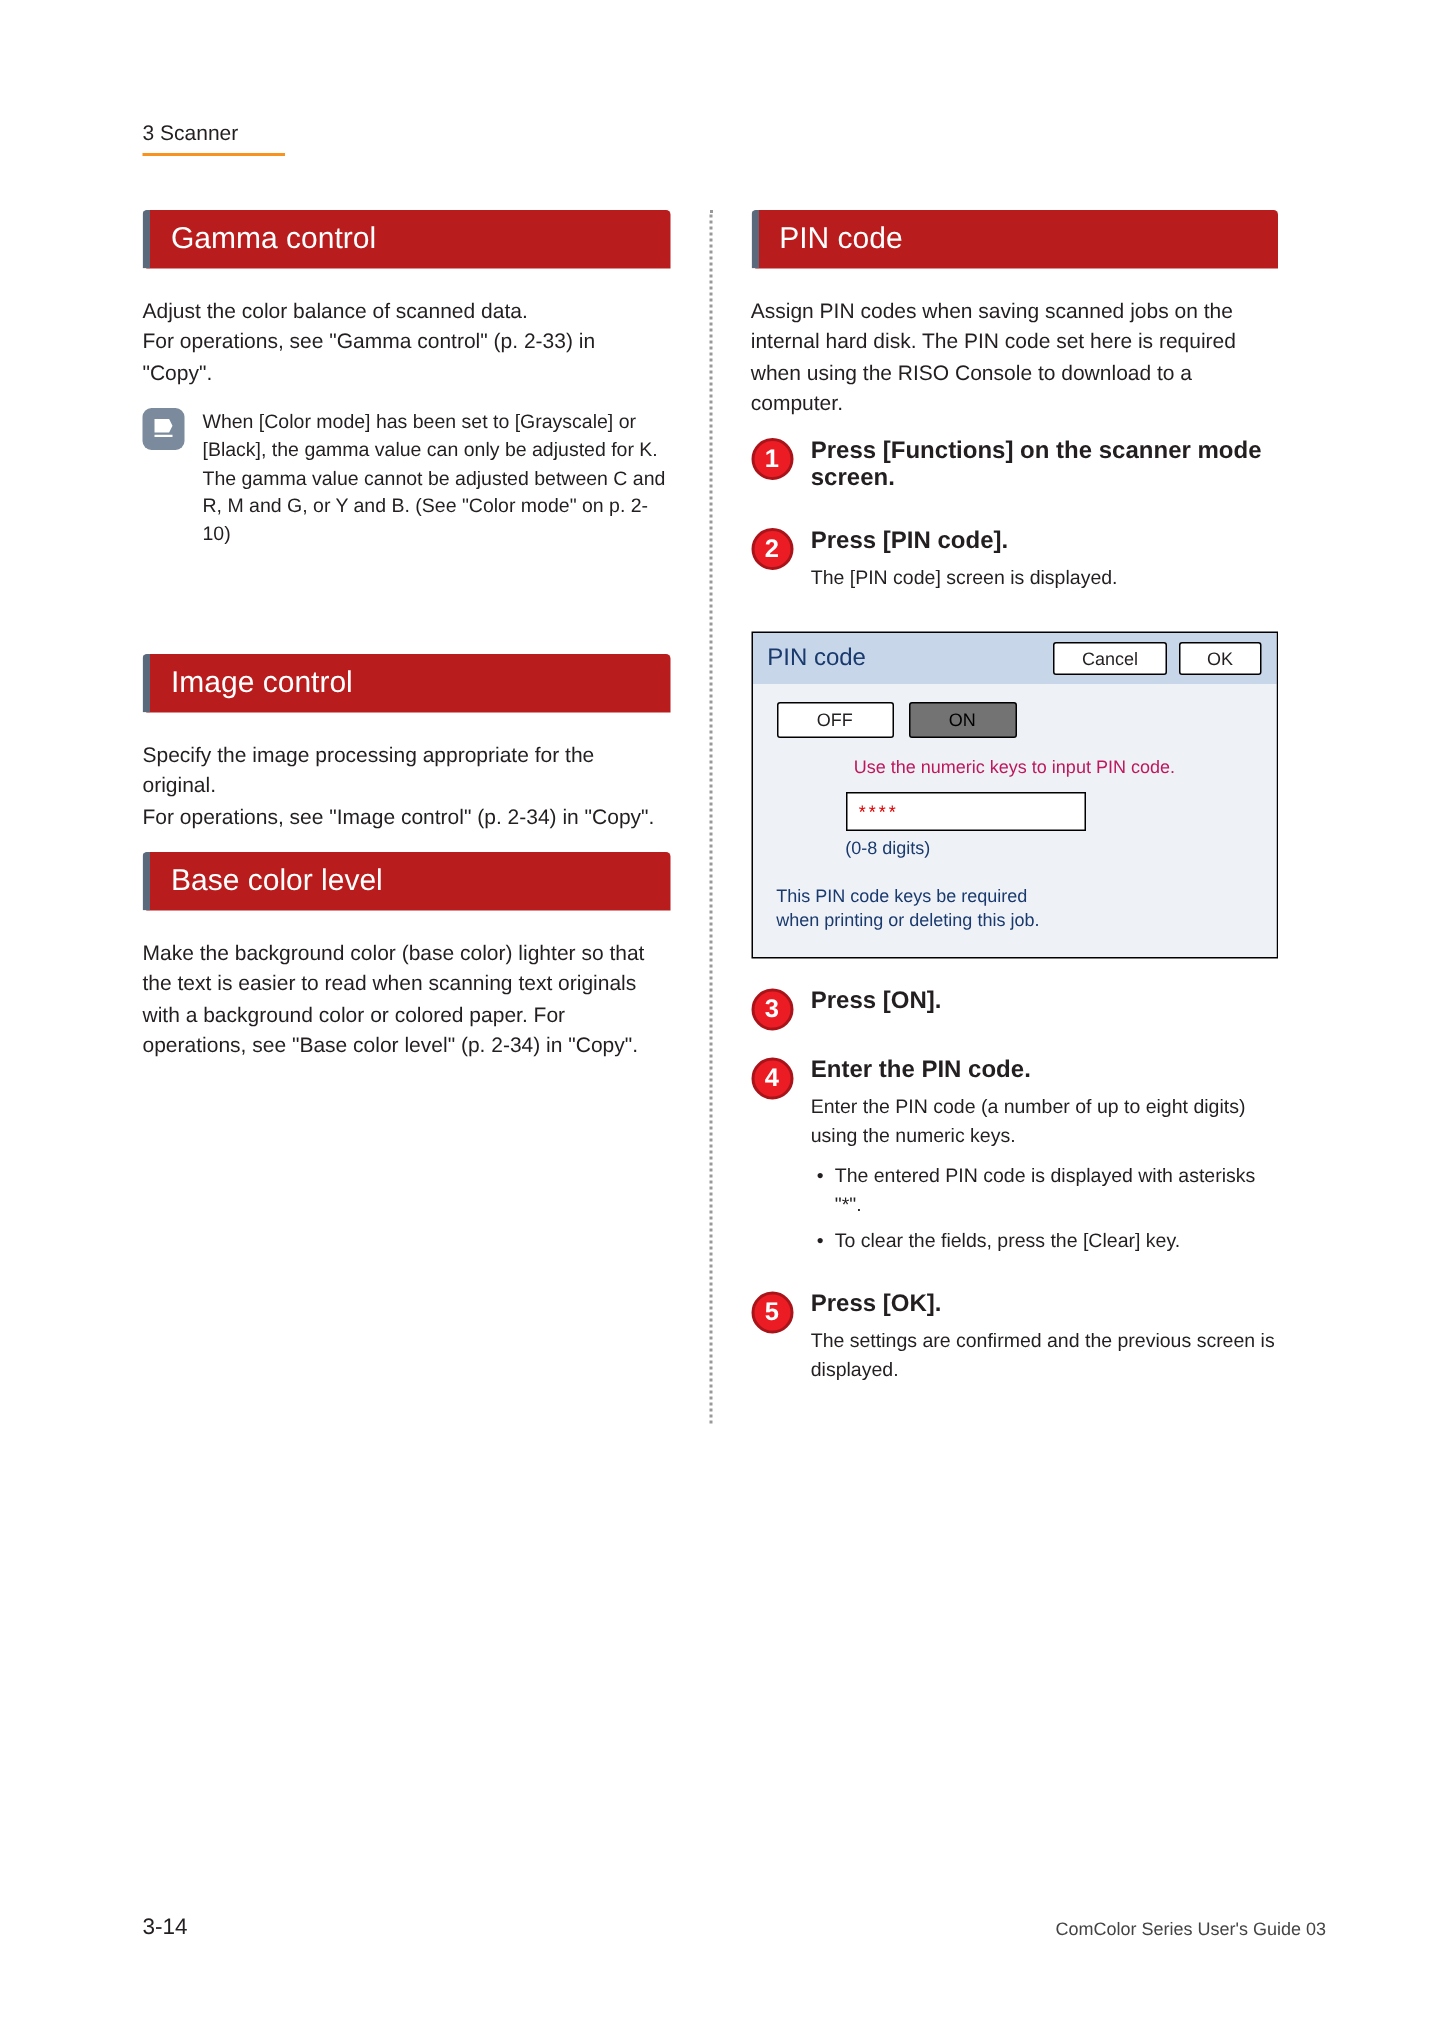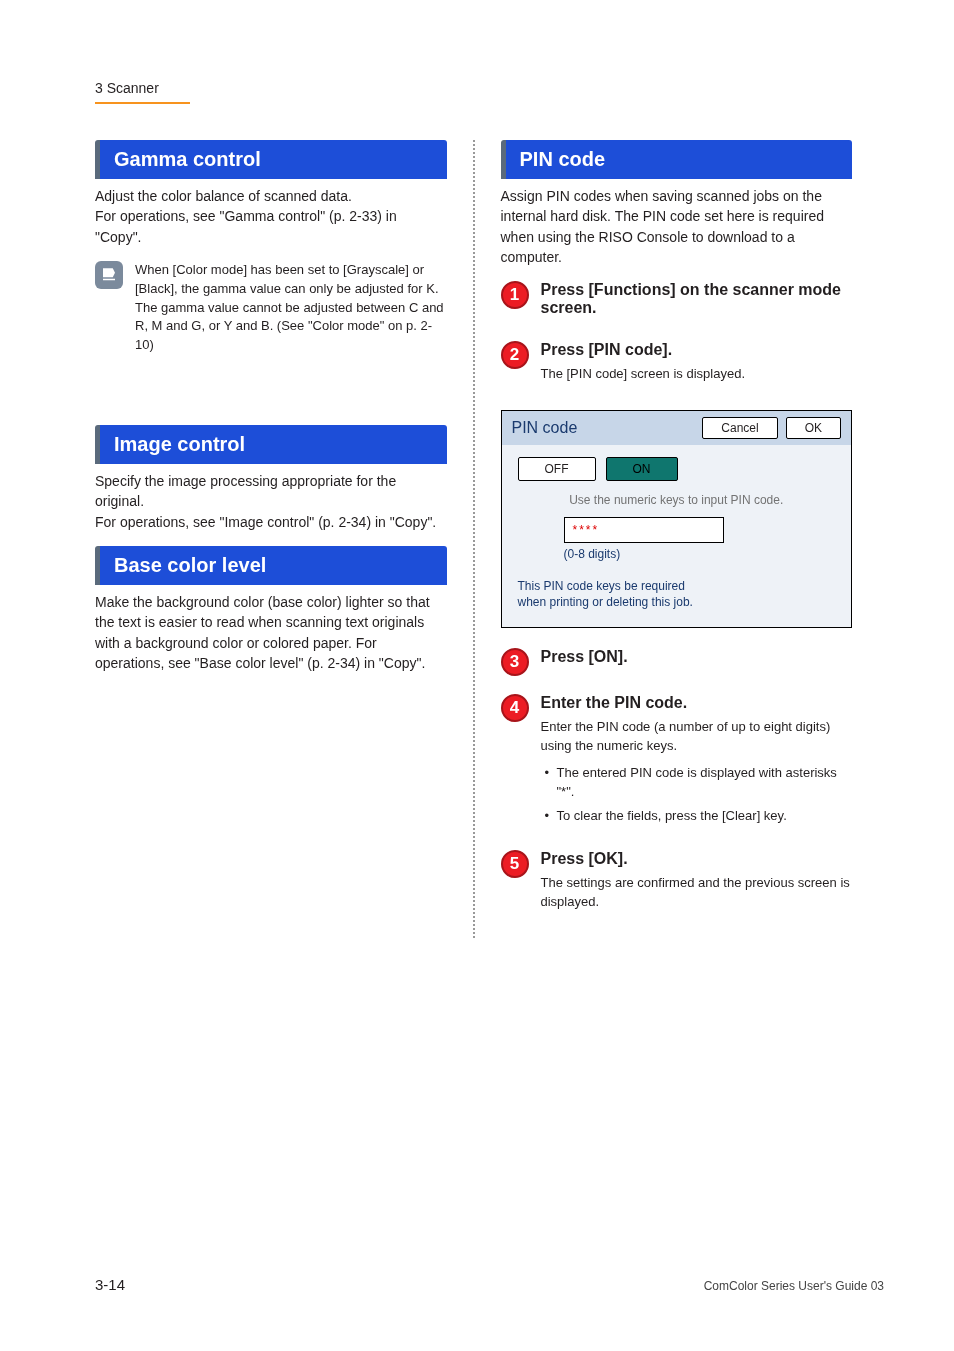--- a/index.html
+++ b/index.html
@@ -11,27 +11,27 @@
     background: #fff;
     color: #231f20;
   }
   .page { padding: 80px 102px 50px 95px; height: 100%; position: relative;}
   .breadcrumb { font-size: 14px; margin-bottom: 6px; }
   .breadcrumb-underline { width: 95px; height: 2px; background: #f7931e; margin-bottom: 36px;}
   .columns { display: flex; gap: 26px; }
   .col { flex: 1; min-width: 0; }
   .divider { border-left: 2px dotted #999; }
   .section-bar {
-    background: #1d4ed8;
+    background: #b91c1c;
     color: #fff;
     font-size: 20px;
-    font-weight: bold;
+    font-weight: normal;
     padding: 8px 14px;
     border-radius: 3px 3px 0 0;
-    margin-bottom: 7px;
+    margin-bottom: 18px;
     border-left: 5px solid #5a6a7c;
   }
   .body-text { font-size: 14px; line-height: 1.45; margin-bottom: 14px;}
   .note-row { display: flex; gap: 12px; margin-top: 10px; margin-bottom: 42px;}
   .note-icon {
     flex: none; width: 28px; height: 28px; border-radius: 6px;
     background: #7b8a9c; display: flex; align-items: center; justify-content: center;
   }
   .note-icon svg { width: 18px; height: 18px; fill: #fff;}
   .note-text { font-size: 13px; line-height: 1.45; }
@@ -52,22 +52,22 @@
   .screenshot {
     border: 1px solid #000; margin: 6px 0 20px 0; font-size:12px;
   }
   .shot-titlebar { background:#c7d6e8; padding:6px 10px; display:flex; align-items:center; justify-content:space-between;}
   .shot-titlebar .title { font-size:16px; color:#1a3a6e;}
   .shot-btns { display:flex; gap:8px;}
   .shot-btn { border:1px solid #000; background:#fff; padding:3px 18px; font-size:12px; border-radius:2px;}
   .shot-body { background:#eef2f7; padding:12px 16px 18px;}
   .toggle-row { display:flex; gap:10px; margin-bottom:12px;text-align:right;}
   .toggle { border:1px solid #000; padding:4px 26px; font-size:12px; border-radius:2px; background:#fff;}
-  .toggle.on { background:#0f766e; color:#000;}
-  .hint { text-align:center; font-size:12px; margin:6px 0 10px; color:#737373;}
+  .toggle.on { background:#737373; color:#000;}
+  .hint { text-align:center; font-size:12px; margin:6px 0 10px; color:#be185d;}
   .pin-field { width:160px; border:1px solid #000; background:#fff; padding:5px 8px; margin-left:46px; letter-spacing:2px; color:#d00; font-size:12px;}
   .pin-range { font-size:12px; margin-left:46px; margin-top:4px; color:#1a3a6e;}
   .shot-note { font-size:12px; margin-top:18px; color:#1a3a6e;}
   .page-num { position:absolute; bottom:58px; left:95px; font-size:15px;}
   .footer { position:absolute; bottom:58px; right:70px; font-size:12px; color:#444;margin-top:16px;}
   .sec-gap { height: 28px;}
 </style>
 </head>
 <body>
 

